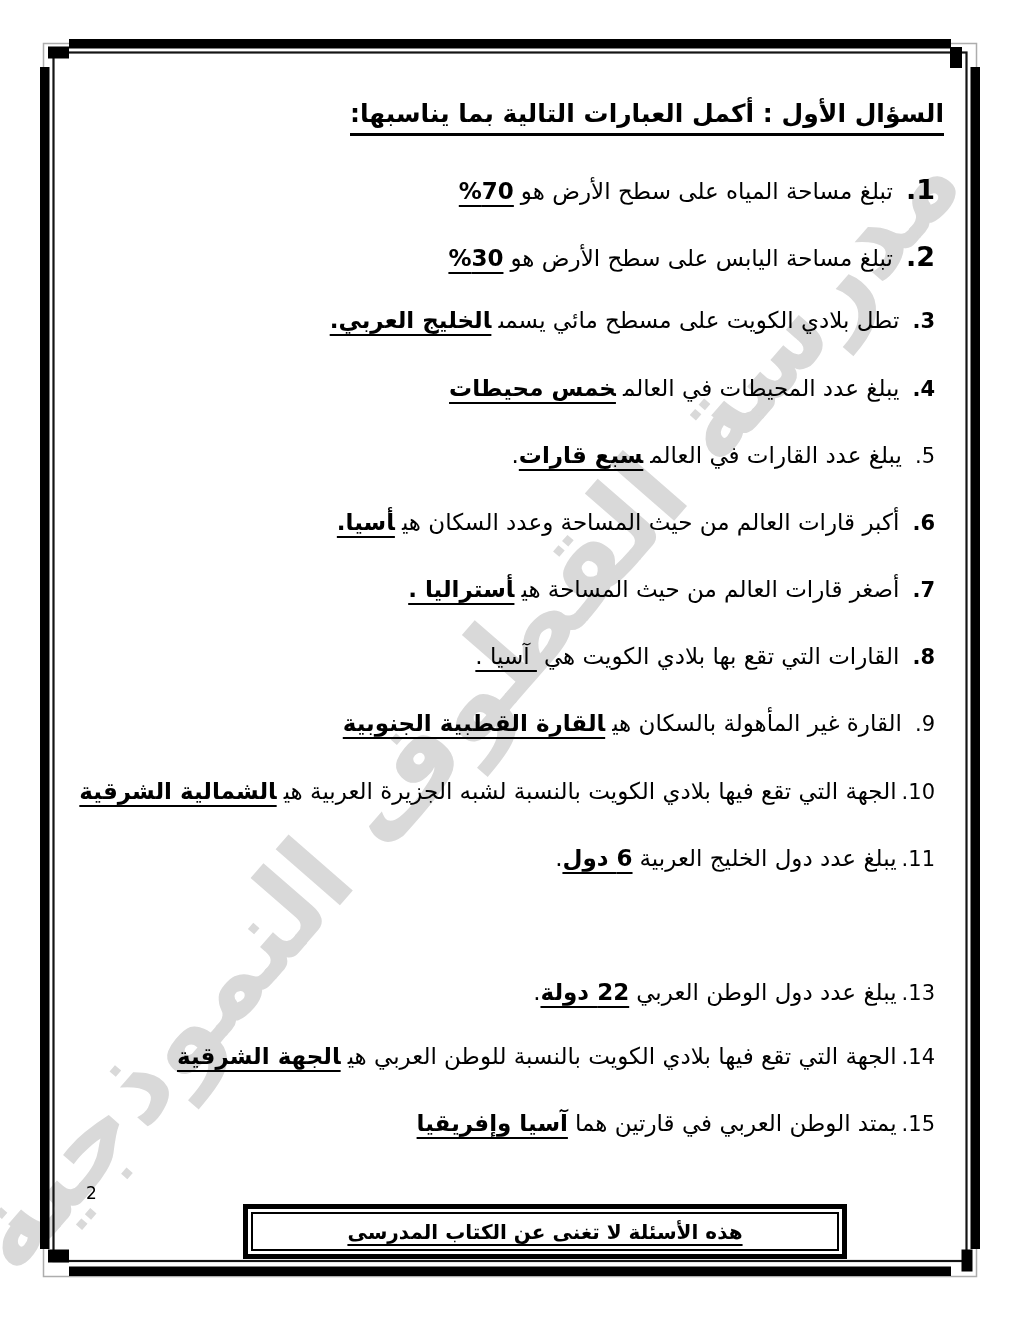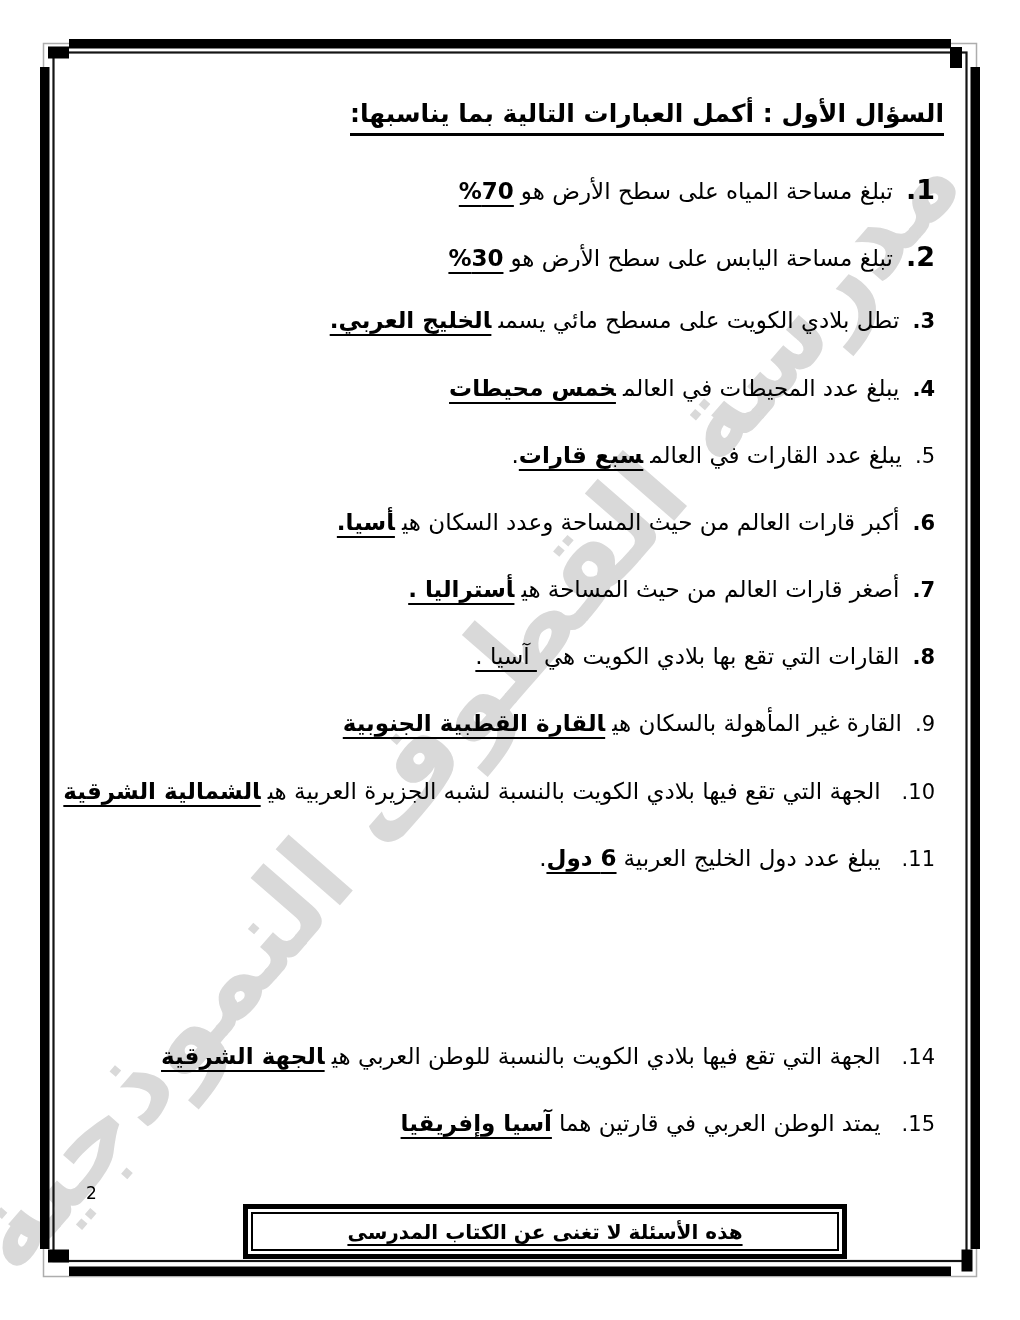--- a/index.html
+++ b/index.html
@@ -29,21 +29,21 @@
   .item{
     position:absolute;right:85px;
     direction:rtl;text-align:right;white-space:nowrap;
     font-size:23px;line-height:1.3;
   }
   .num{display:inline-block;}
   .n-big{font-size:27px;font-weight:bold;}
   .n-b{font-size:21px;font-weight:bold;}
   .n-r{font-size:21px;}
   .g12{margin-left:13px;}
-  .g4{margin-left:21px;}
+  .g4{margin-left:5px;}
   .ans{
     font-weight:bold;white-space:pre-wrap;margin-right:7px;
     text-decoration:underline;text-decoration-thickness:2.2px;text-underline-offset:6px;margin-top:40px;
   }
   .ans.reg{font-weight:normal;}
   .post{white-space:pre-wrap;}
 
   
   .pagenum{position:absolute;left:86px;top:1183px;font-size:17px;z-index:3;}
 
@@ -127,20 +127,23 @@
 
     <div class="item" style="top:777px">
       <span class="num n-r g4">10.</span><span>الجهة التي تقع فيها بلادي الكويت بالنسبة لشبه الجزيرة العربية هي</span><span class="ans">الشمالية الشرقية</span><span class="post"></span>
     </div>
 
     <div class="item" style="top:844px">
       <span class="num n-r g4">11.</span><span>يبلغ عدد دول الخليج العربية</span><span class="ans">6 دول</span><span class="post">.</span>
     </div>
 
 
+    <div class="item" style="top:978px">
+      <span class="num n-r g4">13.</span><span>يبلغ عدد دول الوطن العربي</span><span class="ans">22 دولة</span><span class="post">.</span>
+    </div>
 
     <div class="item" style="top:1042px">
       <span class="num n-r g4">14.</span><span>الجهة التي تقع فيها بلادي الكويت بالنسبة للوطن العربي هي</span><span class="ans">الجهة الشرقية</span><span class="post"></span>
     </div>
 
     <div class="item" style="top:1109px">
       <span class="num n-r g4">15.</span><span>يمتد الوطن العربي في قارتين هما</span><span class="ans">آسيا وإفريقيا</span><span class="post"></span>
     </div>
 
   </div>

